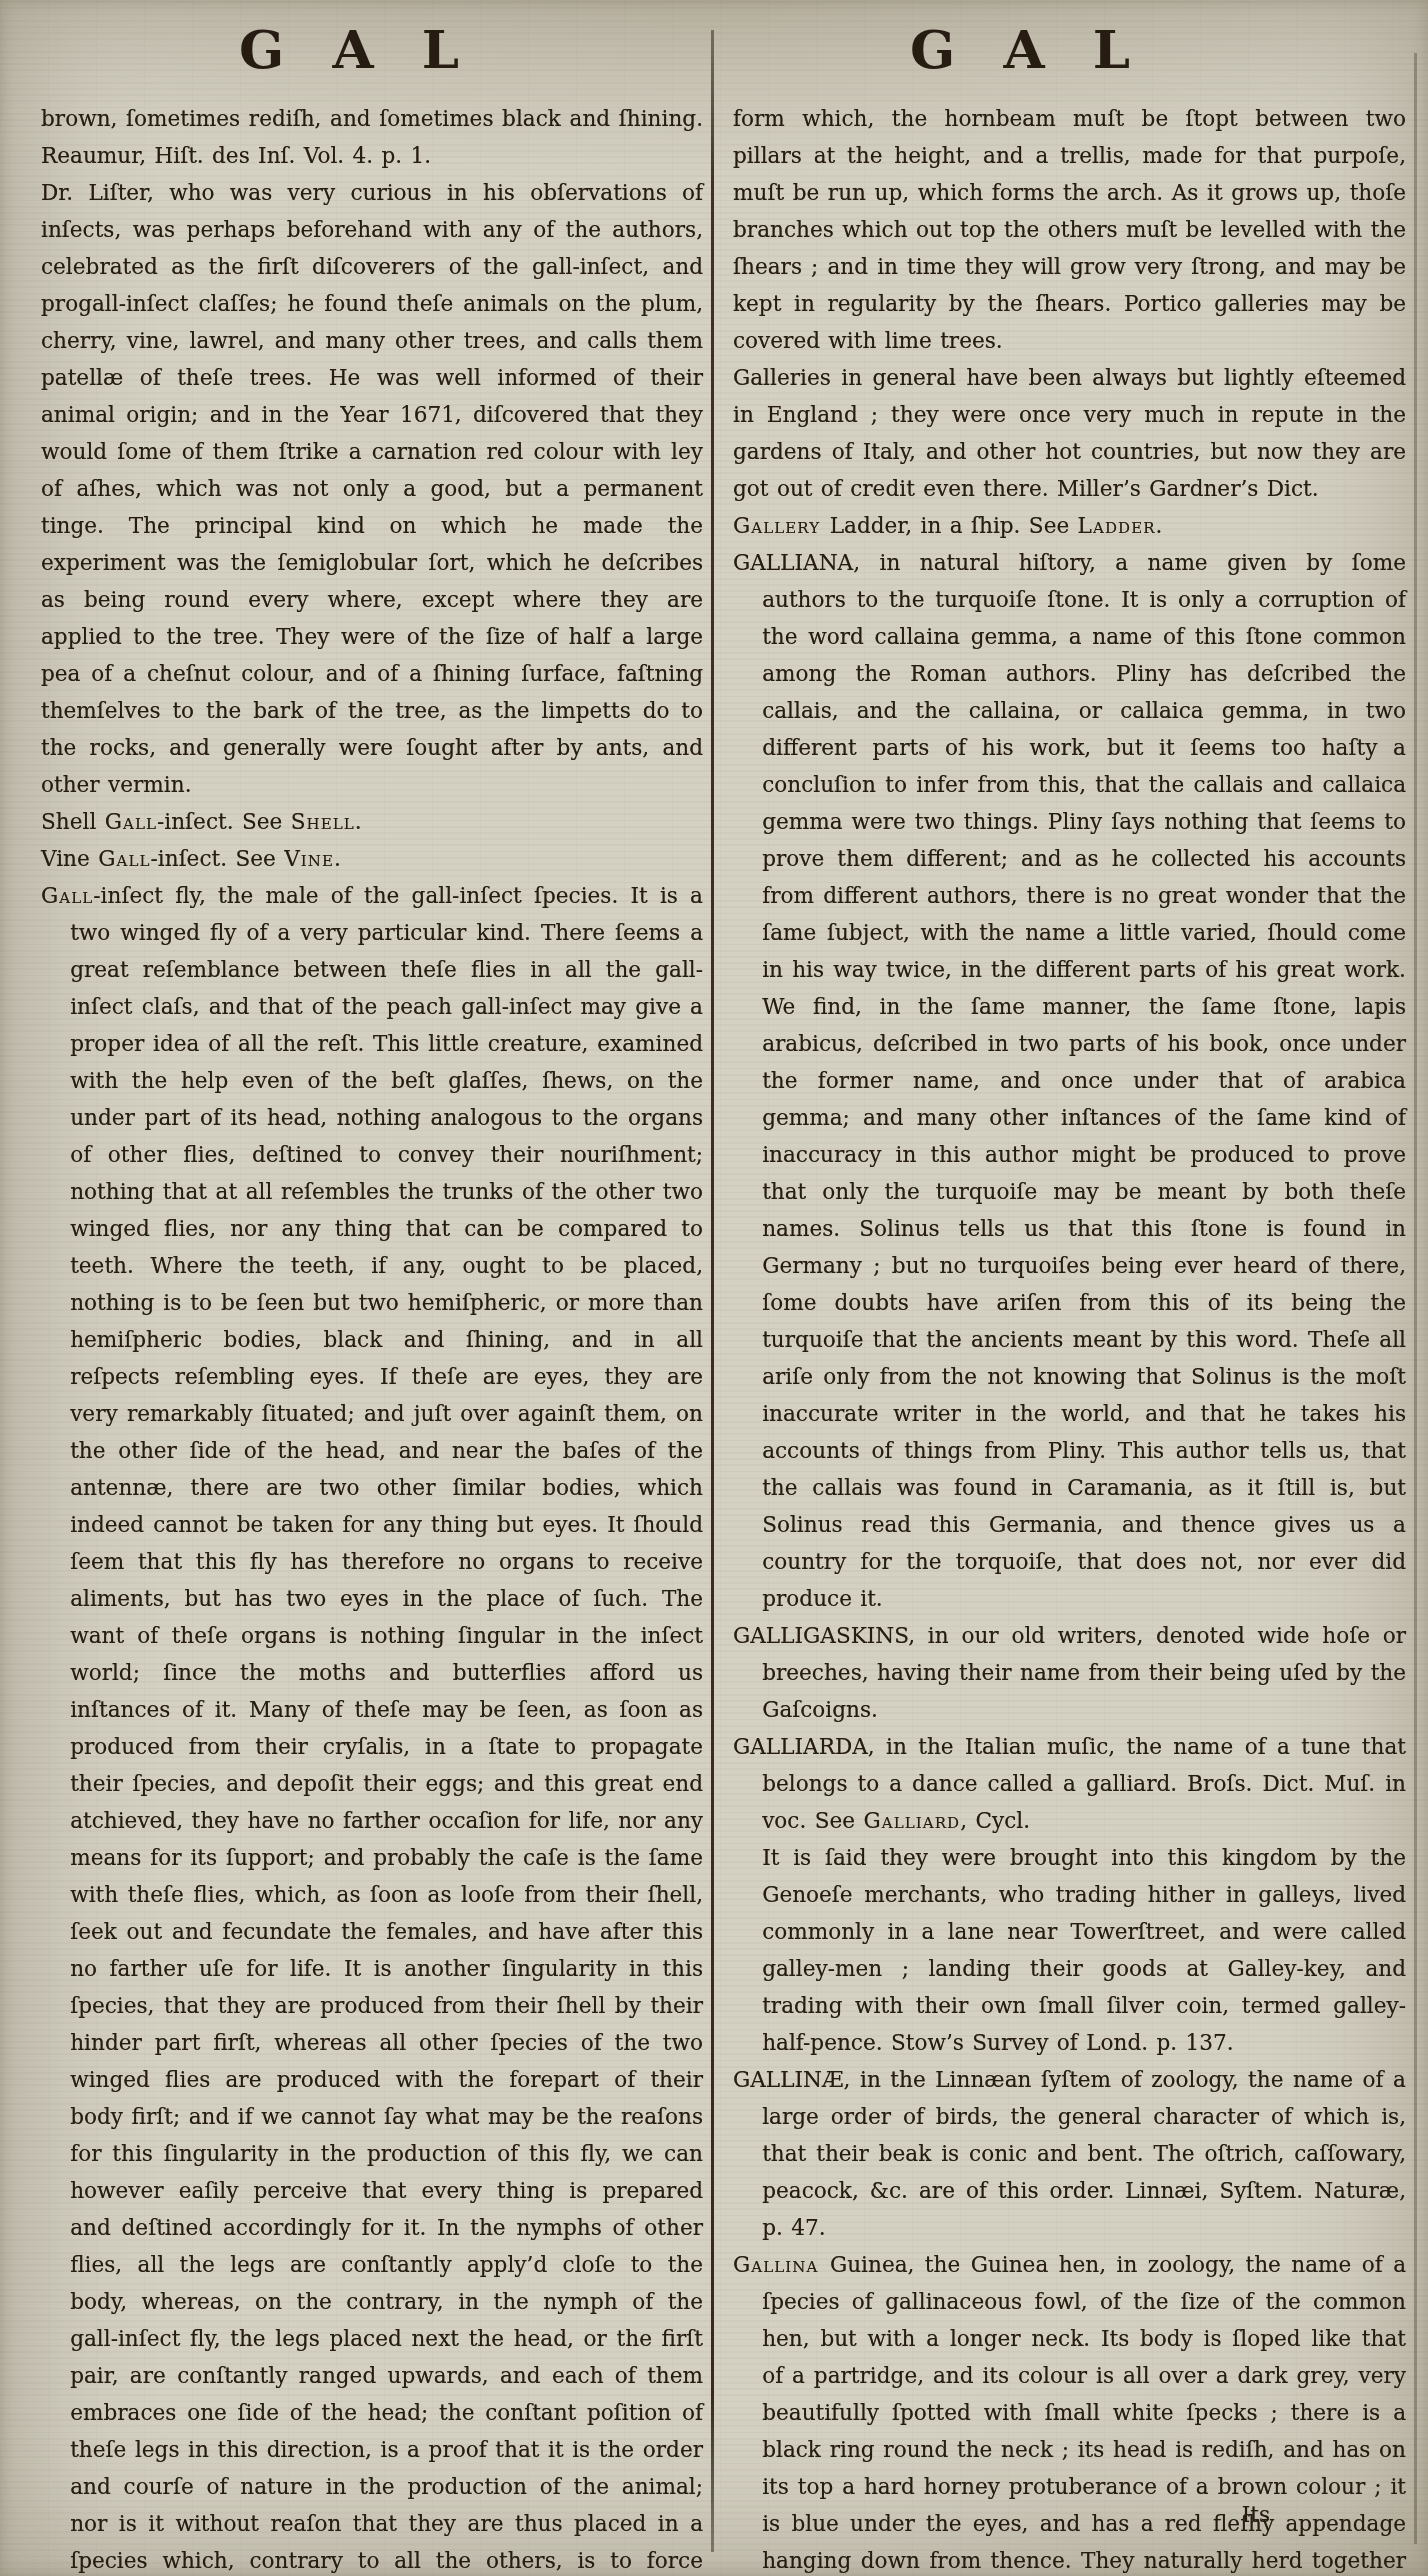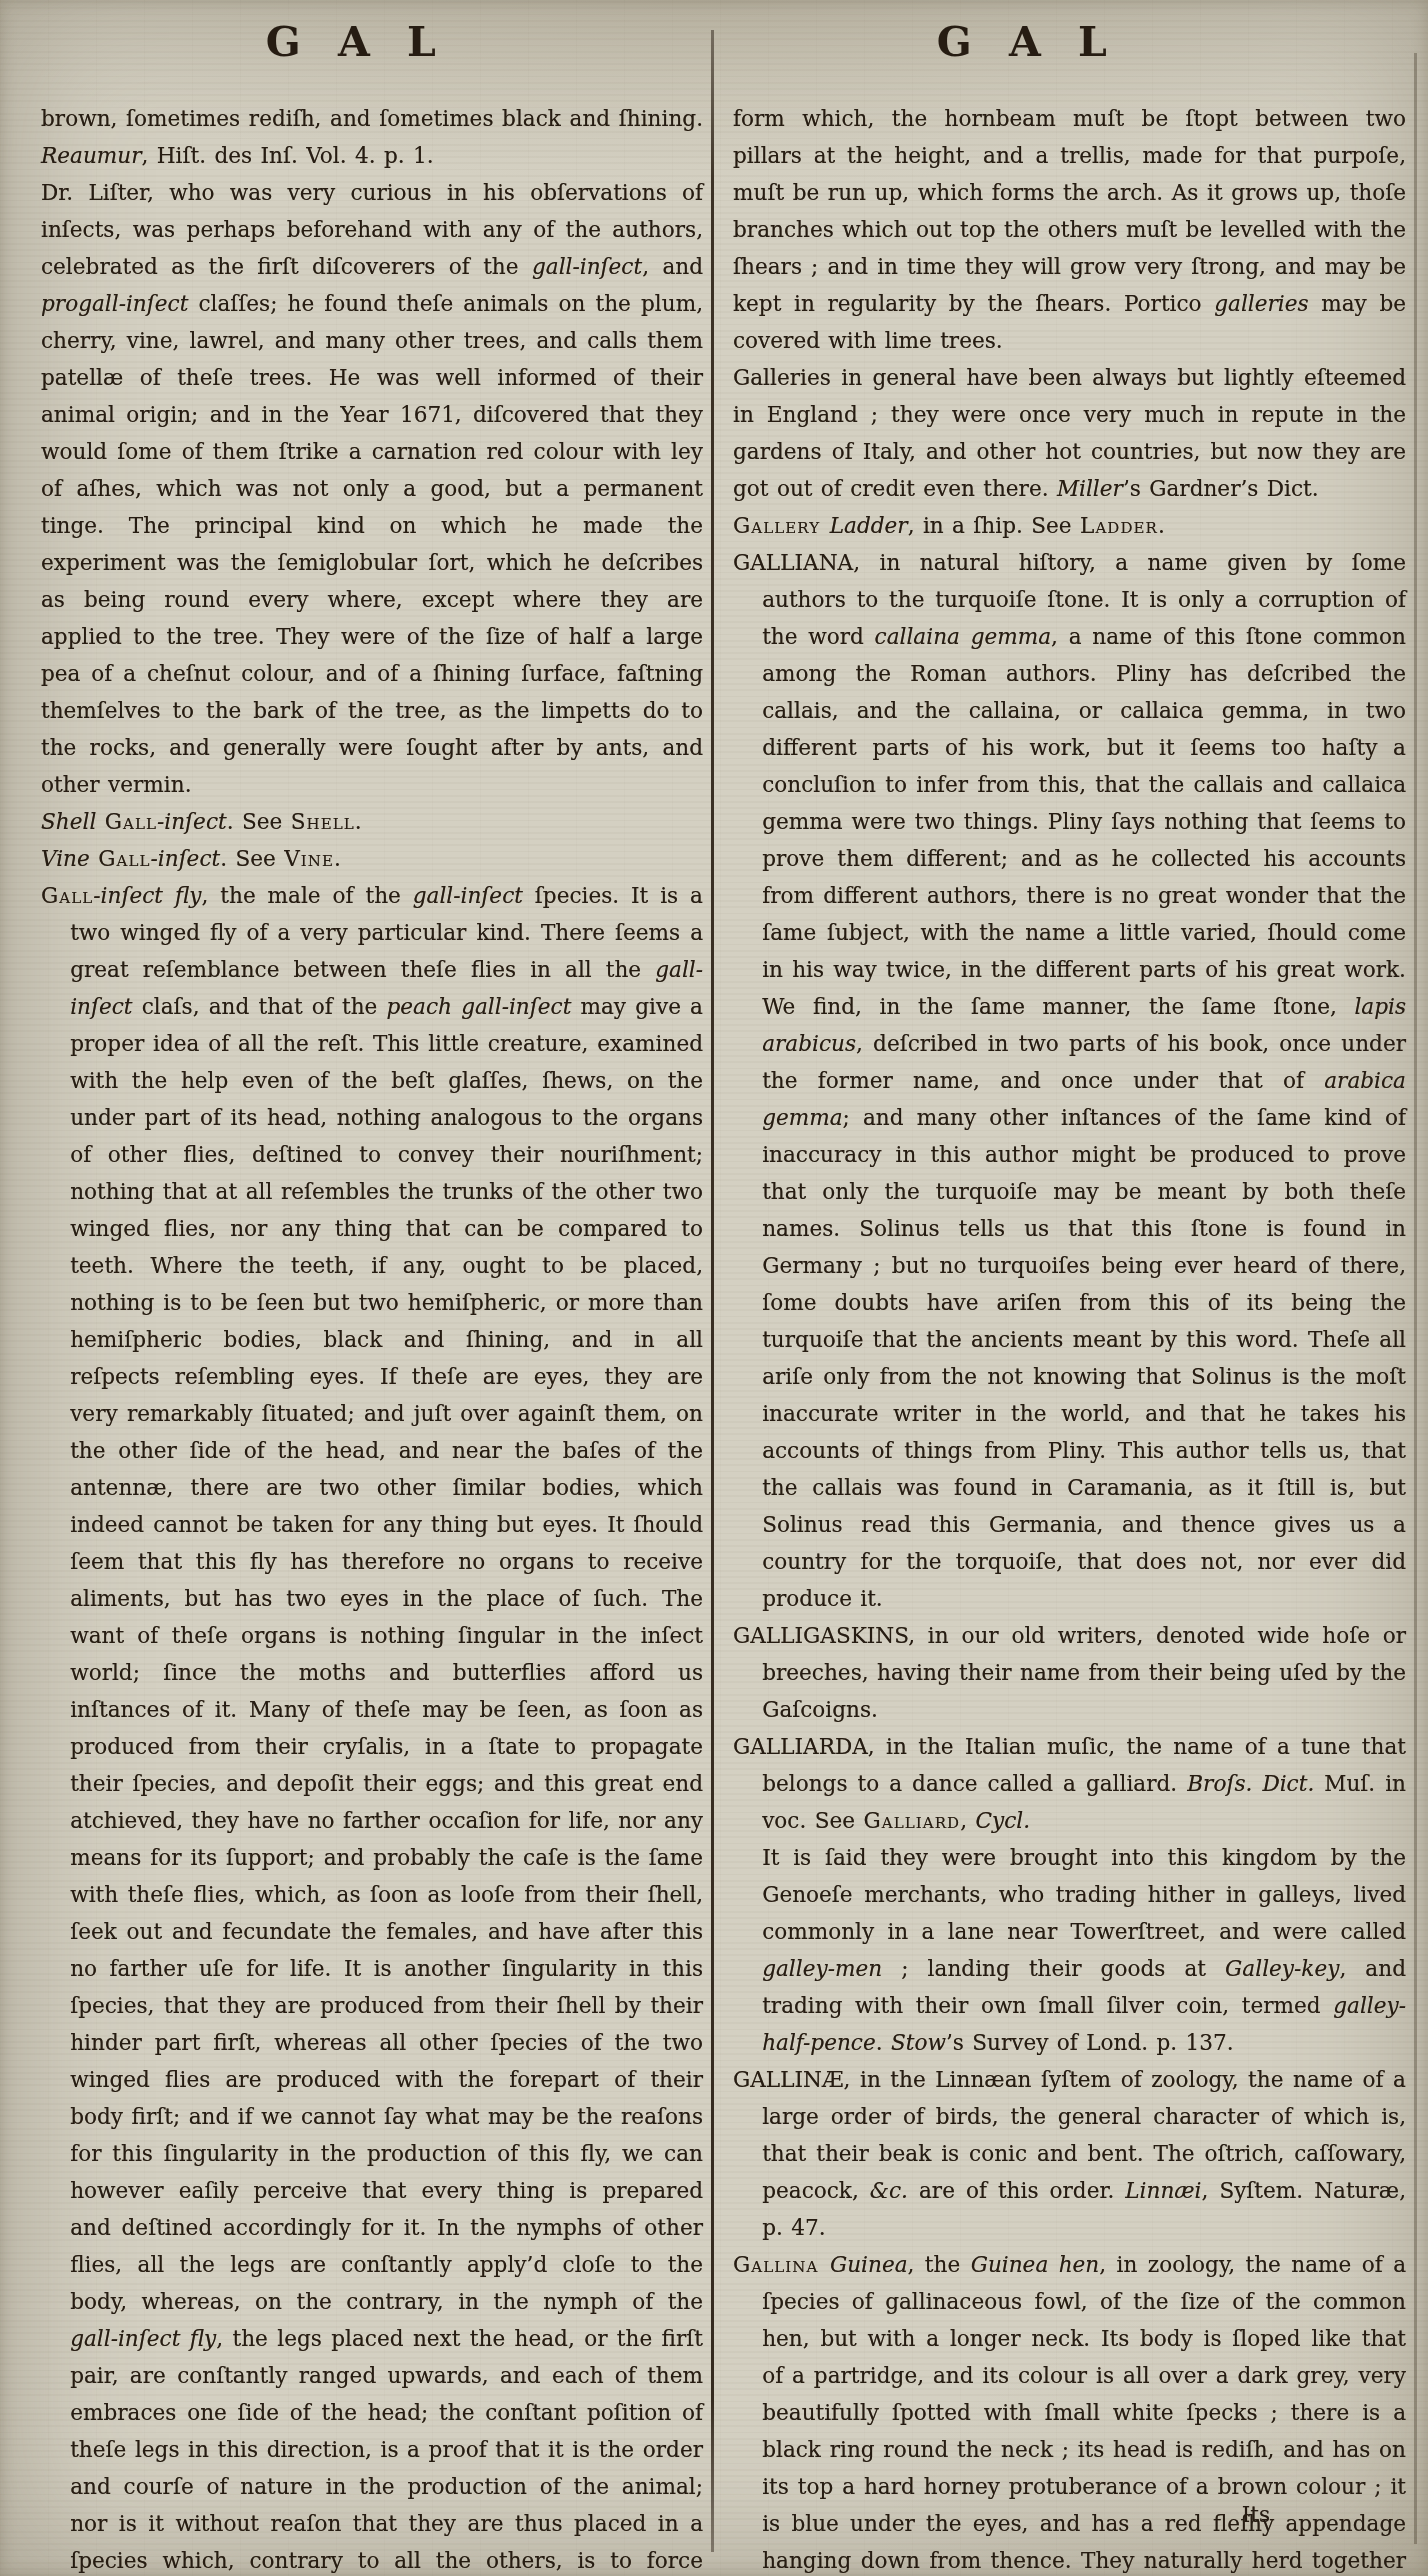--- a/index.html
+++ b/index.html
@@ -13,21 +13,21 @@
       repeating-linear-gradient(0deg, rgba(125,115,92,.06) 0 1.8px, transparent 1.8px 6.2px),
       repeating-linear-gradient(90deg, rgba(125,115,92,.035) 0 0.9px, transparent 0.9px 48px),
       var(--paper,#d4d0c2);
     box-shadow: inset 0 0 142px rgba(92,82,60,.38), inset 0 0 16px rgba(92,82,60,.25);
     overflow:hidden;
     font-family:"DejaVu Serif","Liberation Serif",serif;
     color:var(--ink,#261c12);
   }
   .running-head{
     position:absolute;top:18px;height:77px;
-    font-size:41px;font-weight:bold;letter-spacing:.28em;
+    font-size:53px;font-weight:bold;letter-spacing:.28em;
     text-align:center;color:var(--ink,#261c12);
   }
   #head-left{left:205px;width:303px;}
   #head-right{left:876px;width:303px;}
   .col{
     position:absolute;top:100px;
     text-align:justify;
     font-size:21.6px;line-height:37px;
     word-spacing:.07em;
     text-shadow:0 0 0.5px rgba(46,32,16,.55);
@@ -38,21 +38,21 @@
     position:absolute;left:711px;top:30px;width:3.1px;height:2522px;
     background:linear-gradient(180deg, rgba(58,47,36,.55), #3c3226 6%, #352b20 94%, rgba(58,47,36,.5));
   }
   .edge-line{
     position:absolute;left:1414px;top:53px;width:2.7px;height:2491px;
     background:rgba(70,60,45,.38);
   }
   .para{margin:0;}
   .para.entry{padding-left:1.35em;text-indent:-1.35em;}
   .para.cont{padding-left:1.35em;}
-  .seg-i{font-style:italic;}
+  .seg-i{}
   .seg-sc{font-variant:small-caps;letter-spacing:.05em;}
   .catchword{
     position:absolute;left:1163px;top:2502px;width:107px;
     font-size:21.6px;text-align:right;
     text-shadow:0 0 0.5px rgba(46,32,16,.55);
   }
 </style>
 </head>
 <body>
 

